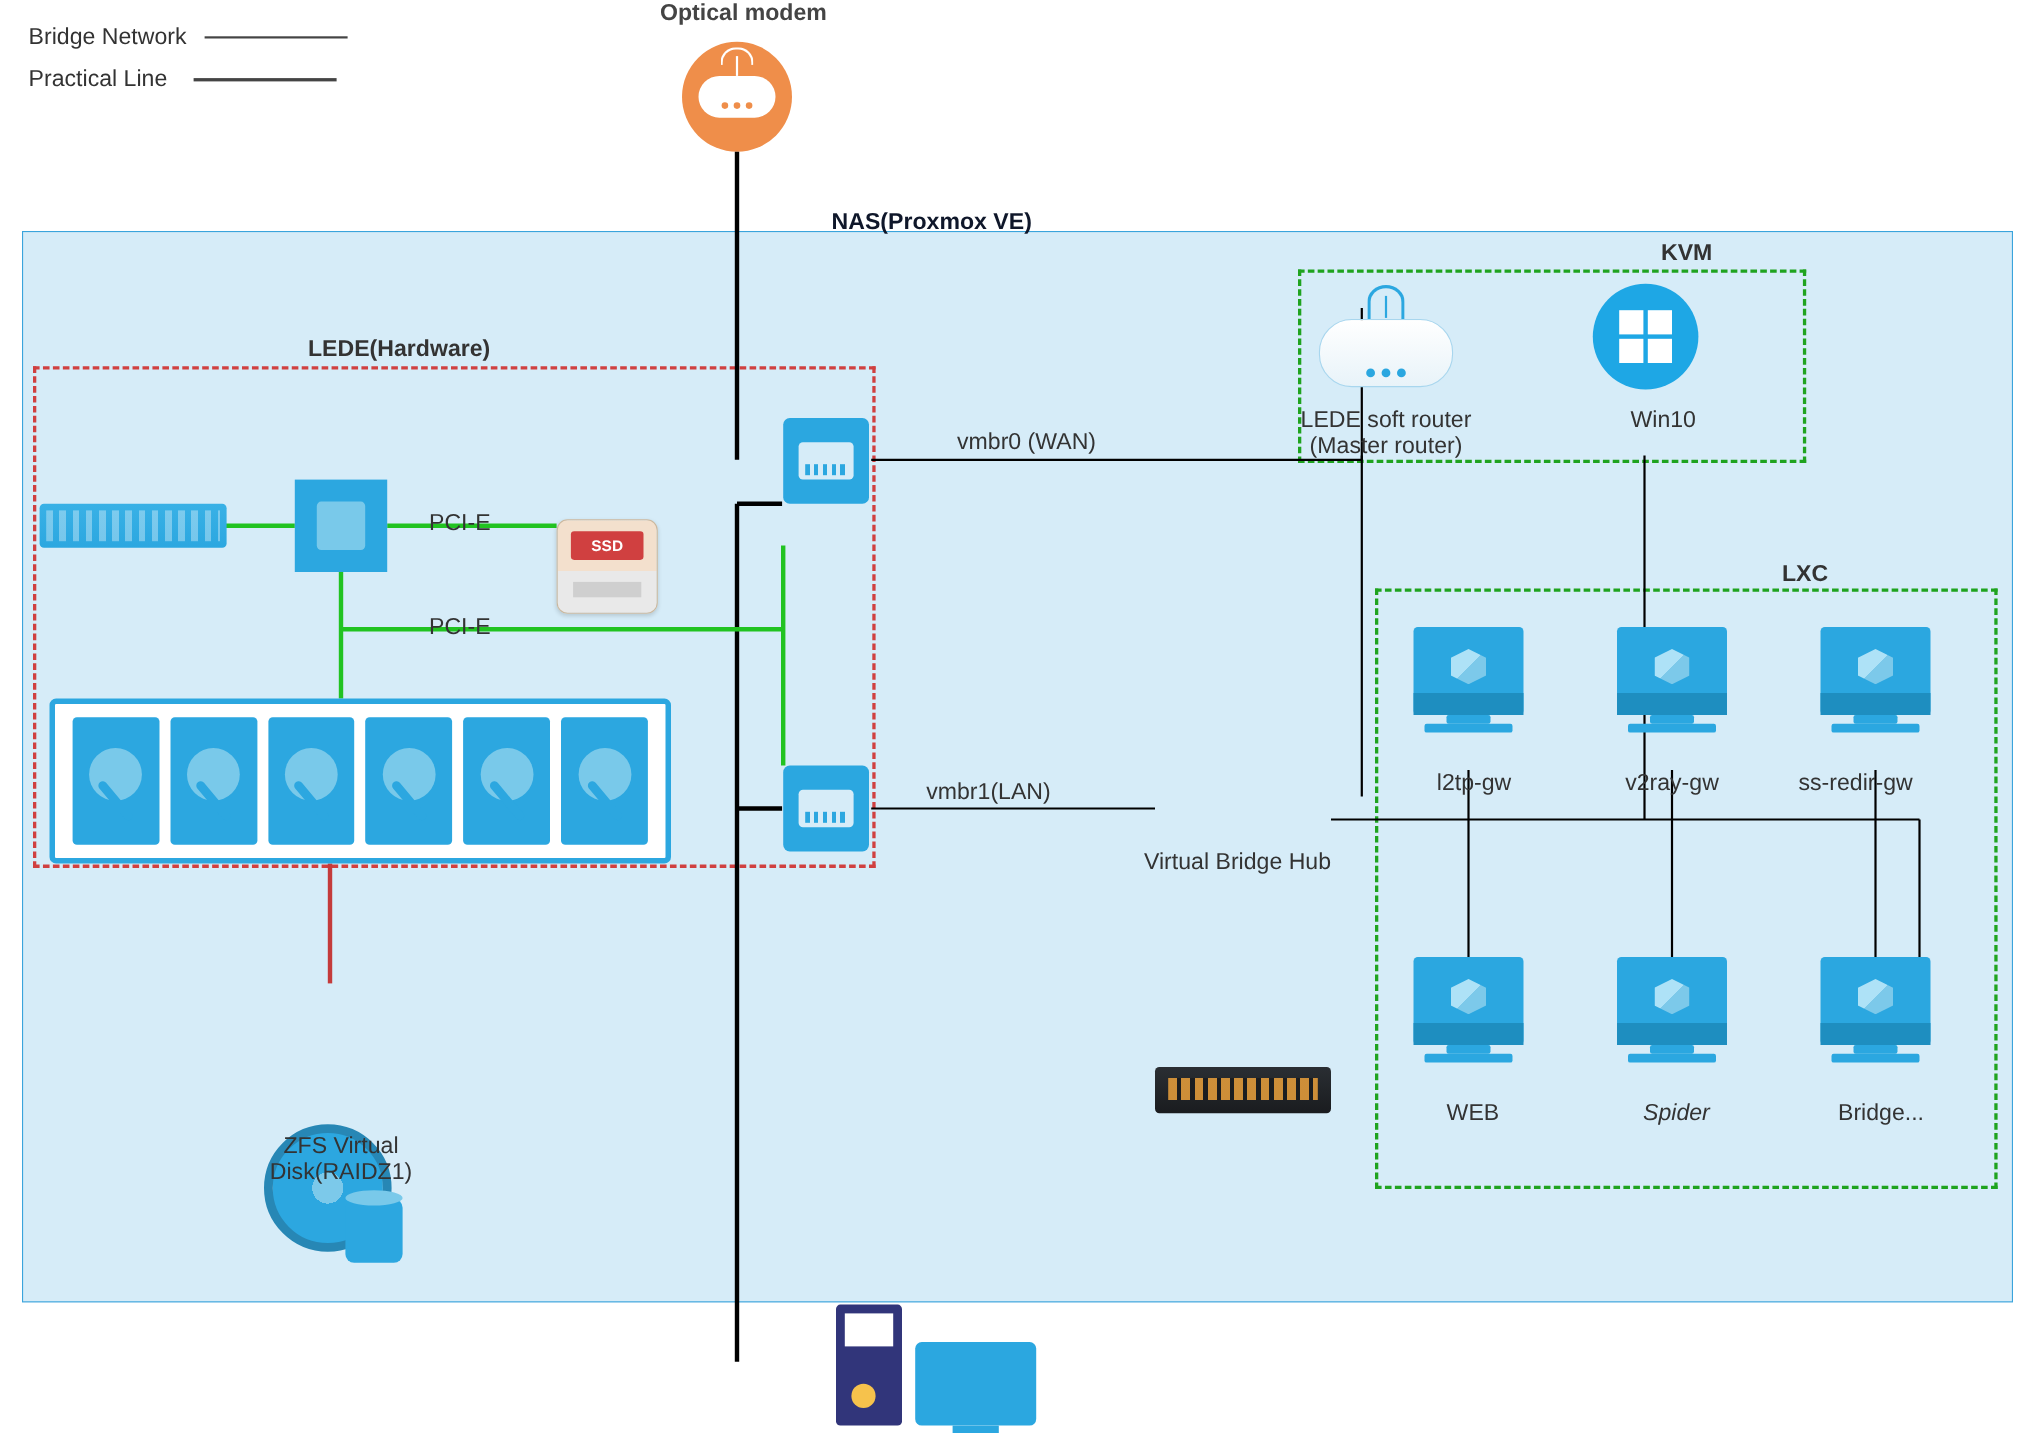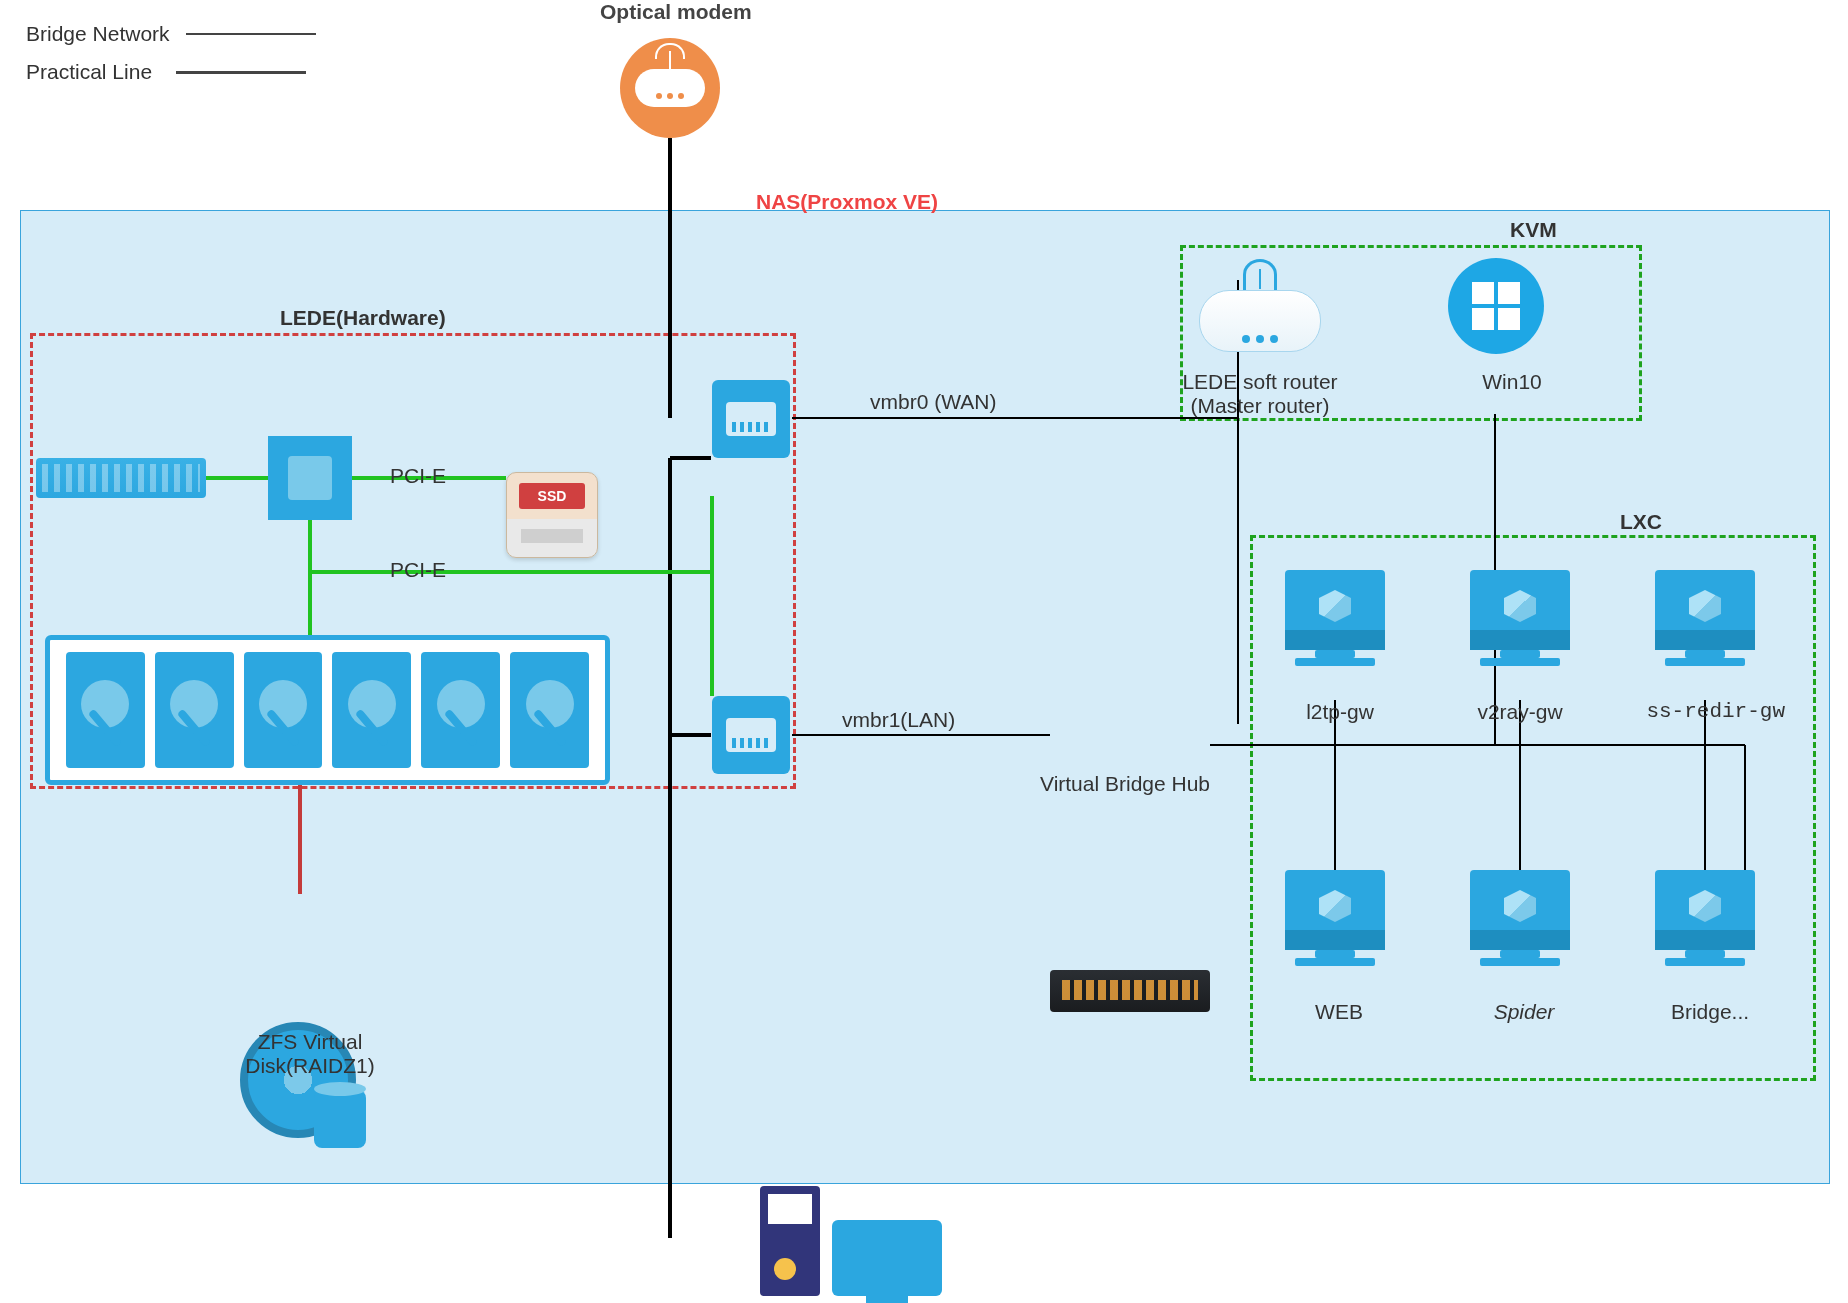--- a/index.html
+++ b/index.html
@@ -280,21 +280,21 @@
   <div class="modem-router">
     <div class="modem-ant"></div>
     <div class="modem-waves"></div>
     <span></span>
       <span></span>
       <span></span>
   </div>
 </div>
 
 <div class="nas-box"></div>
-<div class="abs bold" style="left:756px; top:190px; color:#ef4444;">NAS(Proxmox VE)</div>
+<div class="abs bold" style="left:756px; top:190px; color:#0f172a;">NAS(Proxmox VE)</div>
 
 <div class="host-box"></div>
 <div class="abs bold" style="left:280px; top:306px;">LEDE(Hardware)</div>
 
 <div class="kvm-box"></div>
 <div class="abs bold" style="left:1510px; top:218px;text-align:center;">KVM</div>
 
 <div class="lxc-box"></div>
 <div class="abs bold" style="left:1620px; top:510px;">LXC</div>
 
@@ -437,21 +437,21 @@
 <div class="abs" style="left:1655px; top:570px;">
   <div class="vm-tile">
     <div class="vm-screen">
         <div class="vm-cube"></div>
         <div class="vm-badge">VM</div>
       </div>
     <div class="vm-stand"></div>
       <div class="vm-base"></div>
   </div>
 </div>
-<div class="abs label" style="left:1635px; top:700px; width:150px; text-align:right;font-family:Liberation Mono, monospace;">ss-redir-gw</div>
+<div class="abs label" style="left:1635px; top:700px; width:150px; text-align:left;">ss-redir-gw</div>
 
 <div class="abs" style="left:1285px; top:870px;">
   <div class="vm-tile">
     <div class="vm-screen">
         <div class="vm-cube"></div>
         <div class="vm-badge">VM</div>
       </div>
     <div class="vm-stand"></div>
       <div class="vm-base"></div>
   </div>

